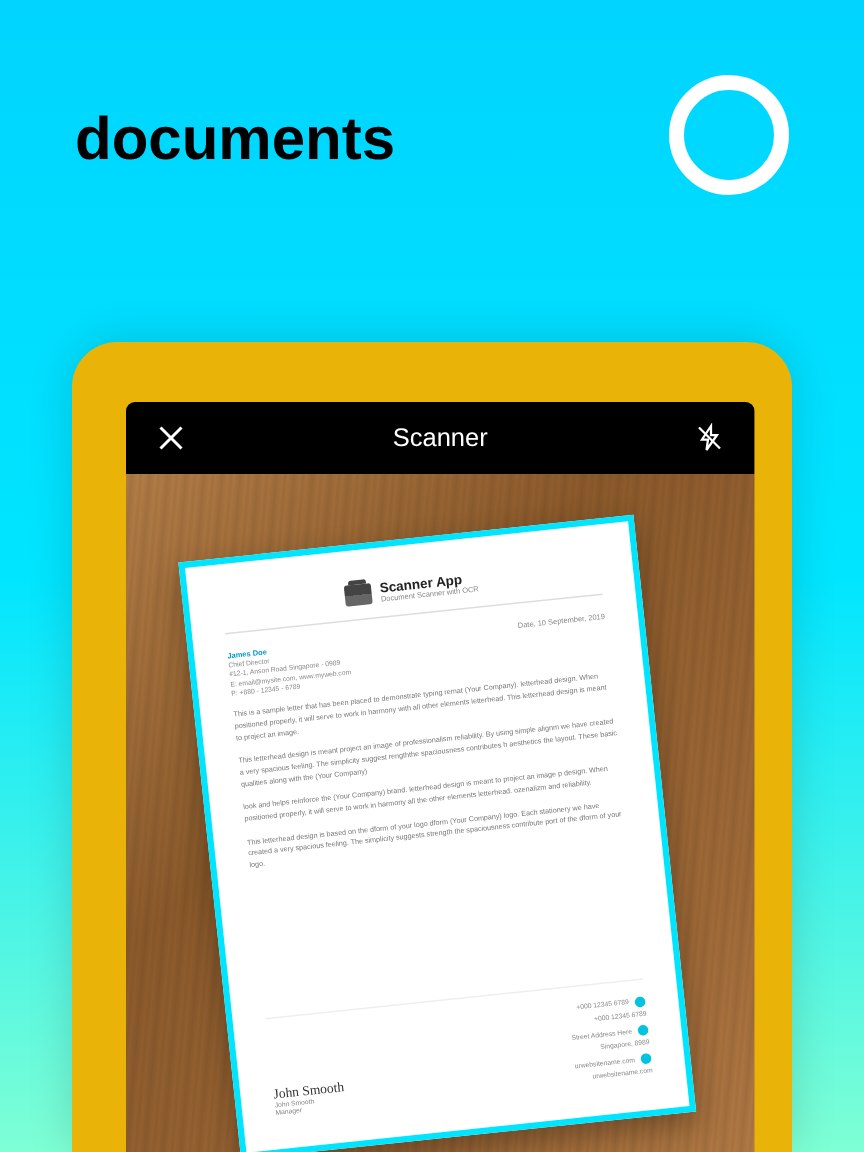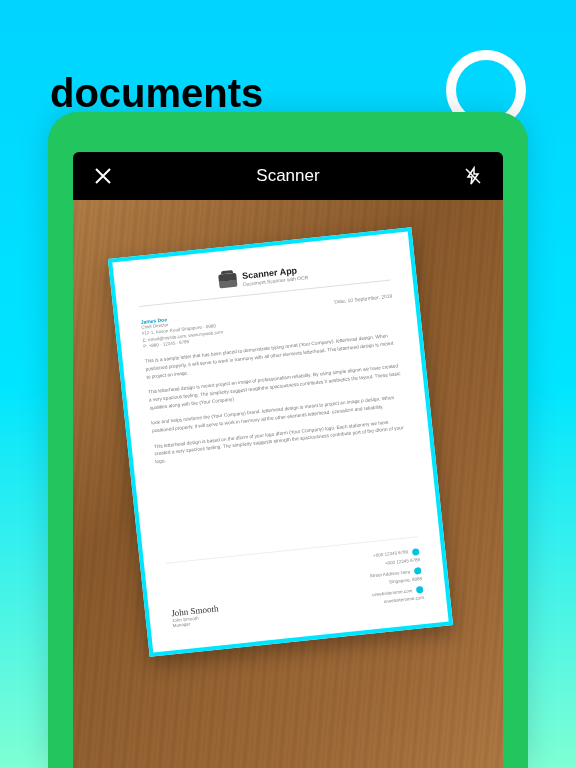--- a/index.html
+++ b/index.html
@@ -37,24 +37,24 @@
       height: 80px;
       border: 10px solid #fff;
       border-radius: 50%;
     }
     .tablet {
       position: absolute;
       bottom: 0;
       left: 50%;
       transform: translateX(-50%);
       width: 480px;
-      height: 656px;
-      background: #22c55e;
+      height: 540px;
+      background: #eab308;
       border-radius: 30px 30px 0 0;
-      padding: 40px 25px 0 25px;
+      padding: 40px 25px 0 36px;
       box-shadow: 0 0 30px rgba(0,0,0,0.15);
     }
     .screen {
       width: 100%;
       height: 100%;
       background: linear-gradient(135deg, #b8824a 0%, #8b5a2b 20%, #a06a38 40%, #c08850 60%, #9b6635 80%, #b07840 100%);
       background-size: 200% 200%;
       position: relative;
       overflow: hidden;
       border-radius: 6px 6px 0 0;

